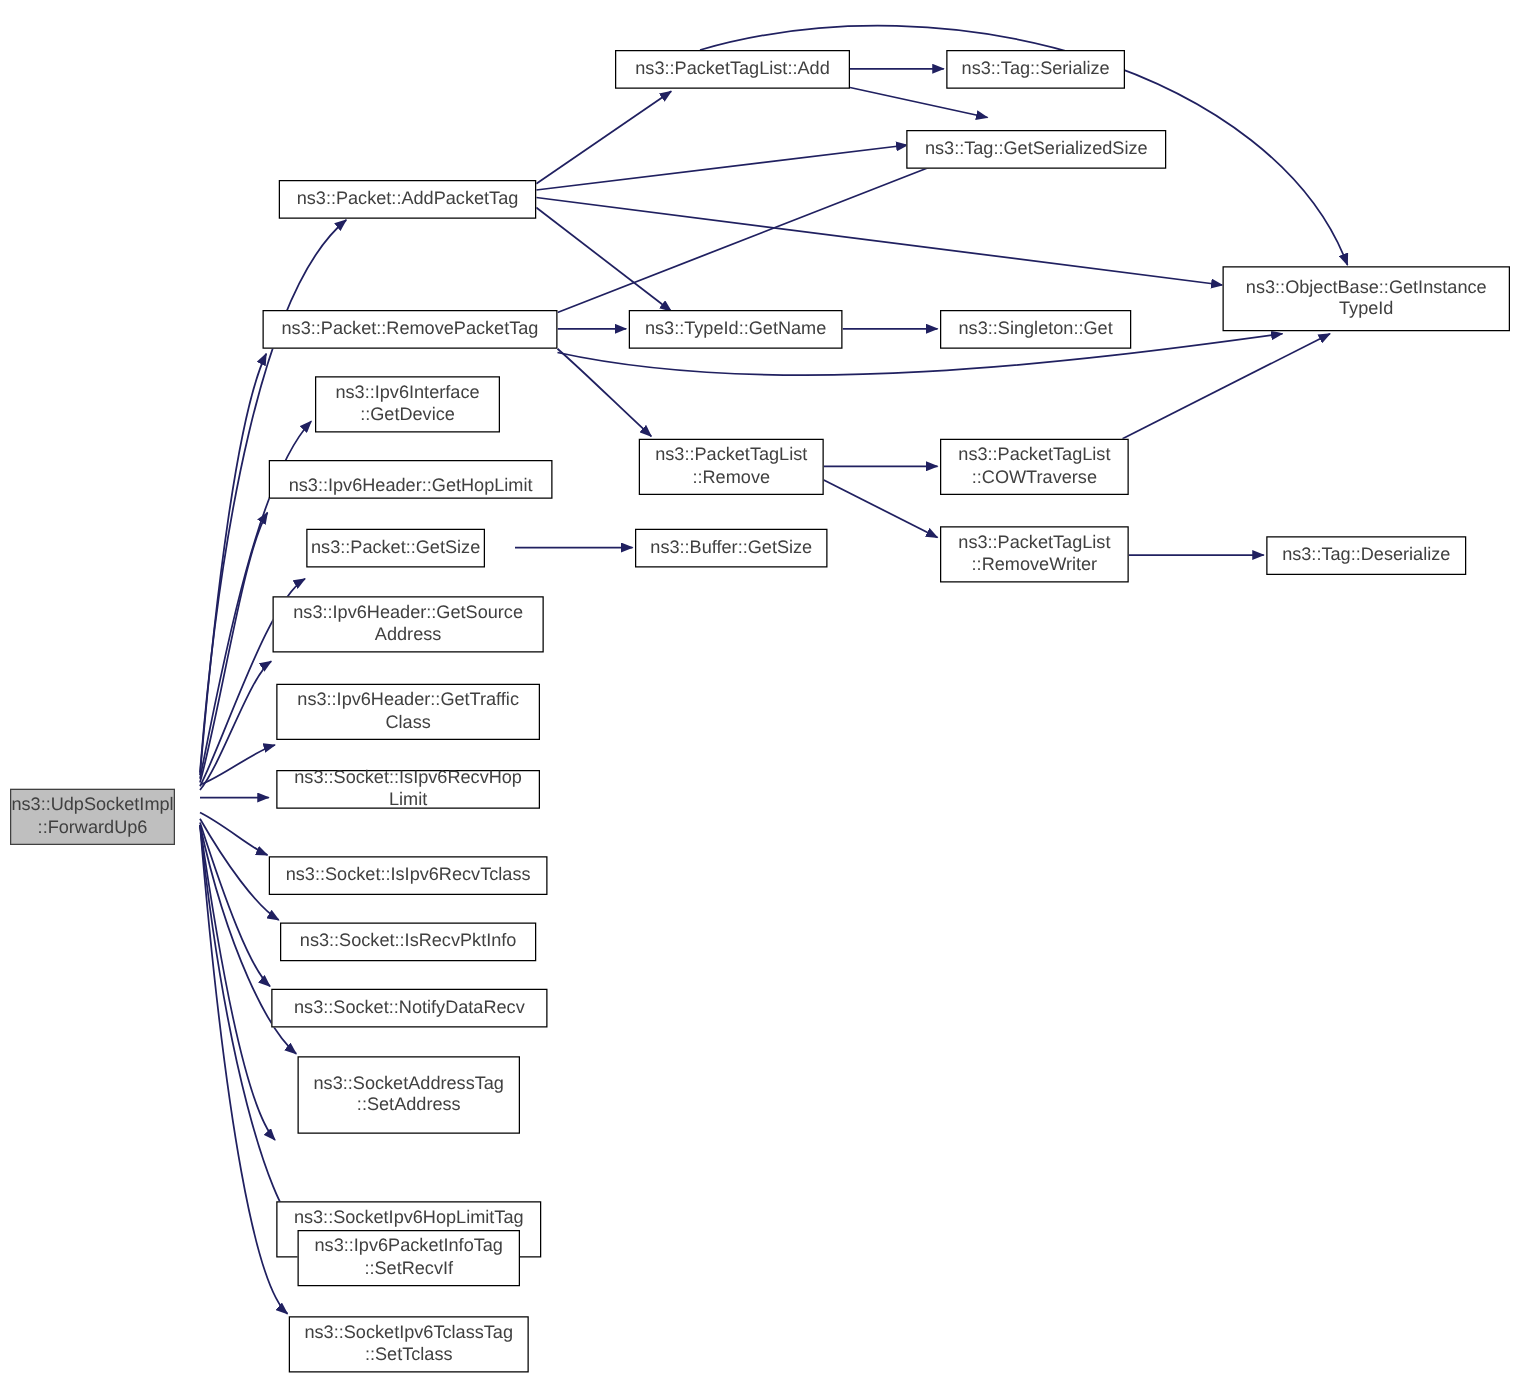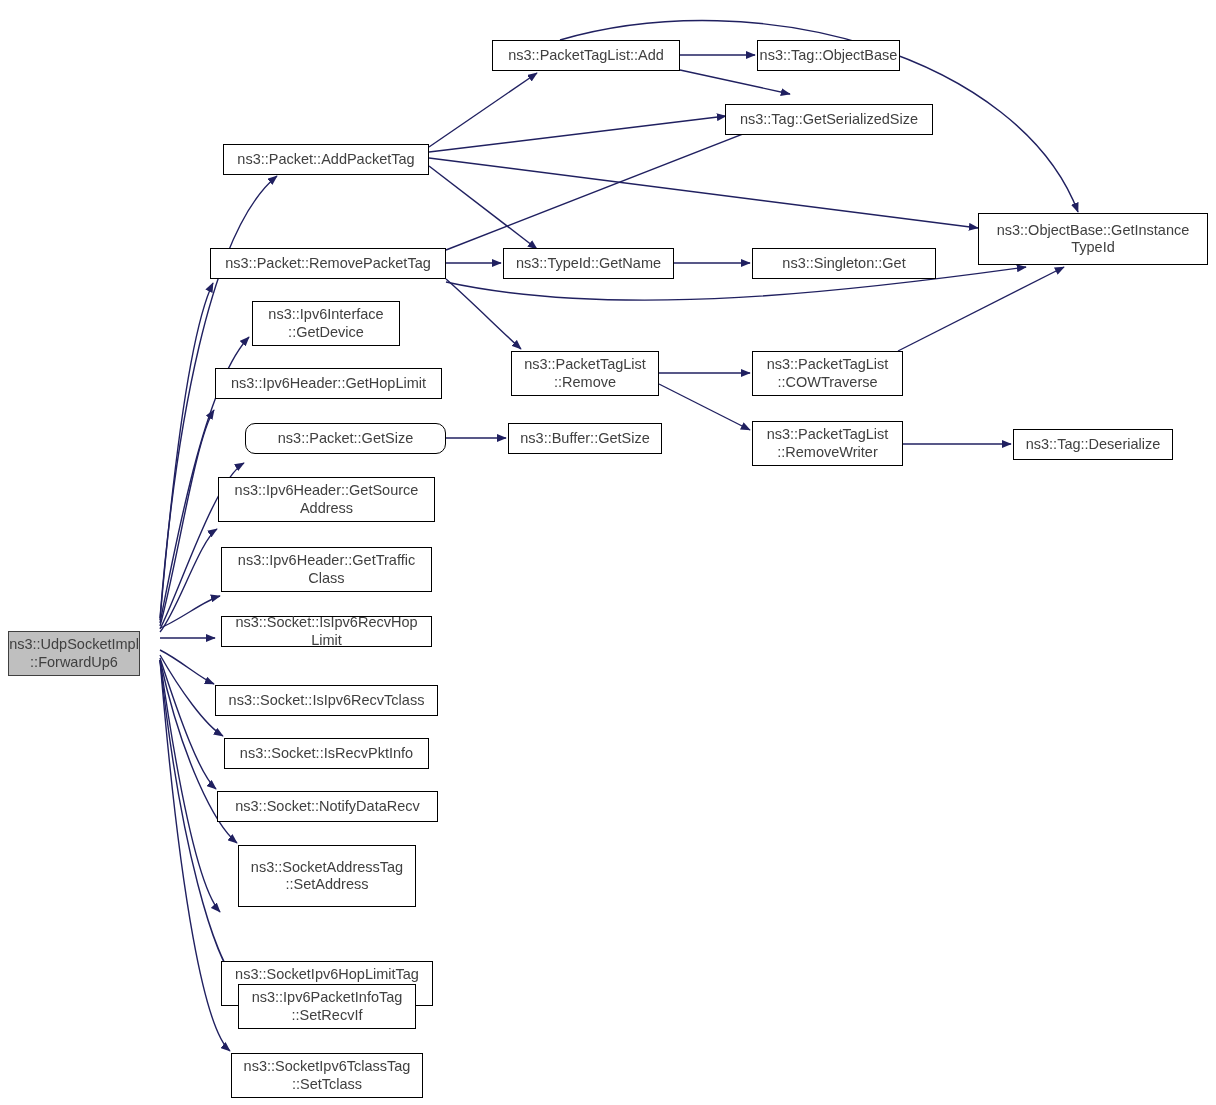--- a/index.html
+++ b/index.html
@@ -65,24 +65,24 @@
       <div class="node" style="left: 223px; top: 144px; width: 206px; height: 31px;">
         <span class="lbl">ns3::Packet::AddPacketTag</span>
       </div>
       <div class="node" style="left: 210px; top: 248px; width: 236px; height: 31px;">
         <span class="lbl">ns3::Packet::RemovePacketTag</span>
       </div>
       <div class="node" style="left: 252px; top: 301px; width: 148px; height: 45px;">
         <span class="lbl">ns3::Ipv6Interface
 ::GetDevice</span>
       </div>
-      <div class="node" style="left: 215px; top: 368px; width: 227px; height: 31px;">
+      <div class="node" style="left: 215px; top: 368px; width: 227px; height: 31px; align-items: flex-end;">
         <span class="lbl">ns3::Ipv6Header::GetHopLimit</span>
       </div>
-      <div class="node" style="left: 245px; top: 423px; width: 201px; height: 31px; border-radius: 10px;">
+      <div class="node" style="left: 245px; top: 423px; width: 143px; height: 31px;">
         <span class="lbl">ns3::Packet::GetSize</span>
       </div>
       <div class="node" style="left: 218px; top: 477px; width: 217px; height: 45px;">
         <span class="lbl">ns3::Ipv6Header::GetSource
 Address</span>
       </div>
       <div class="node" style="left: 221px; top: 547px; width: 211px; height: 45px;">
         <span class="lbl">ns3::Ipv6Header::GetTraffic
 Class</span>
       </div>
@@ -112,29 +112,29 @@
 ::SetRecvIf</span>
       </div>
       <div class="node" style="left: 231px; top: 1053px; width: 192px; height: 45px; justify-content: center;">
         <span class="lbl">ns3::SocketIpv6TclassTag
 ::SetTclass</span>
       </div>
       <div class="node" style="left: 492px; top: 40px; width: 188px; height: 31px;">
         <span class="lbl">ns3::PacketTagList::Add</span>
       </div>
       <div class="node" style="left: 757px; top: 40px; width: 143px; height: 31px;">
-        <span class="lbl">ns3::Tag::ObjectBase</span>
+        <span class="lbl">ns3::Tag::Serialize</span>
       </div>
       <div class="node" style="left: 725px; top: 93px; width: 208px; height: 31px; margin-top: 11px;">
         <span class="lbl">ns3::Tag::GetSerializedSize</span>
       </div>
       <div class="node" style="left: 503px; top: 248px; width: 171px; height: 31px;">
         <span class="lbl">ns3::TypeId::GetName</span>
       </div>
-      <div class="node" style="left: 752px; top: 248px; width: 184px; height: 31px;">
+      <div class="node" style="left: 752px; top: 248px; width: 153px; height: 31px;">
         <span class="lbl">ns3::Singleton::Get</span>
       </div>
       <div class="node" style="left: 511px; top: 351px; width: 148px; height: 45px;">
         <span class="lbl">ns3::PacketTagList
 ::Remove</span>
       </div>
       <div class="node" style="left: 508px; top: 423px; width: 154px; height: 31px;">
         <span class="lbl">ns3::Buffer::GetSize</span>
       </div>
       <div class="node" style="left: 752px; top: 351px; width: 151px; height: 45px;">

